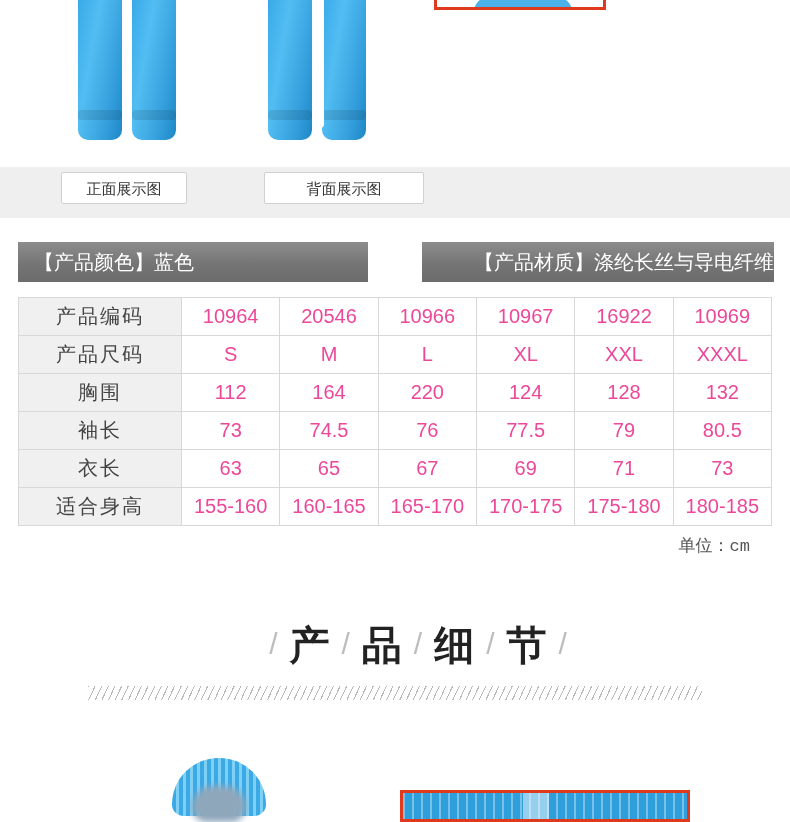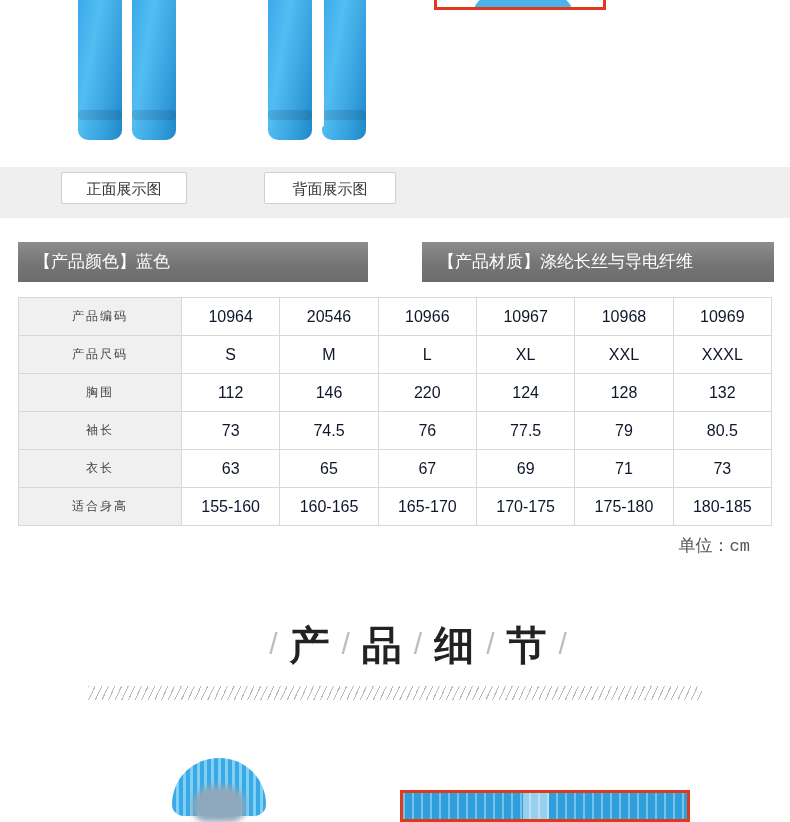--- a/index.html
+++ b/index.html
@@ -76,21 +76,21 @@
     background: #ffffff;
     border: 1px solid #d0d0d0;
     color: #333333;
     font-size: 15px;
     text-align: center;
     padding: 0 14px;
     box-sizing: border-box;
     border-radius: 2px;
   }
   .caption.front { left: 61px; width: 126px; }
-  .caption.back  { left: 264px; width: 132px; }
+  .caption.back  { left: 264px; width: 160px; }
 
   
   .thumb-box {
     position: absolute;
     left: 434px; top: -38px;
     width: 172px; height: 48px;
     background: #ffffff;
     border: 3px solid #e03a1e;
     box-sizing: border-box;
     overflow: hidden;
@@ -116,51 +116,51 @@
     top: 242px;
     left: 0;
     width: 790px;
     height: 40px;
   }
   .info-bar {
     position: absolute;
     height: 40px;
     line-height: 40px;
     color: #ffffff;
-    font-size: 17px;
+    font-size: 20px;
     padding-left: 16px;
     box-sizing: border-box;
     background: linear-gradient(180deg,#8d8d8d 0%, #757575 55%, #6c6c6c 100%);
   }
   .info-bar.color    { left: 18px;  width: 350px; }
-  .info-bar.material { left: 422px; width: 352px; }
+  .info-bar.material { left: 422px; width: 352px; text-align: right; }
 
   
   .size-table {
     position: absolute;
     left: 18px;
     top: 297px;
     width: 754px;
     border-collapse: collapse;
     table-layout: fixed;
   }
   .size-table td {
     border: 1px solid #d8d8d8;
     height: 37px;
     text-align: center;
-    font-size: 16px;
-    color: #0f172a;
+    font-size: 20px;
+    color: #ec4899;
     background: #ffffff;
     padding: 0;
   }
   .size-table td.rowhead {
     background: #f0f0f0;
     color: #444444;
     width: 162px;
-    font-size: 12px;
+    font-size: 20px;
     letter-spacing: 2px;
   }
   .unit-note {
     position: absolute;
     right: 40px;
     top: 534px;
     font-size: 17px;
     color: #555555;
     font-family: Liberation Mono, monospace;
   }
@@ -299,36 +299,36 @@
 </div>
 
 <table class="size-table">
   <tbody>
     <tr>
       <td class="rowhead">产品编码</td>
       <td>10964</td>
       <td>20546</td>
       <td>10966</td>
       <td>10967</td>
-      <td>10968</td>
+      <td>16922</td>
       <td>10969</td>
     </tr>
     <tr>
       <td class="rowhead">产品尺码</td>
       <td>S</td>
       <td>M</td>
       <td>L</td>
       <td>XL</td>
       <td>XXL</td>
       <td>XXXL</td>
     </tr>
     <tr>
       <td class="rowhead">胸围</td>
       <td>112</td>
-      <td>146</td>
+      <td>164</td>
       <td>220</td>
       <td>124</td>
       <td>128</td>
       <td>132</td>
     </tr>
     <tr>
       <td class="rowhead">袖长</td>
       <td>73</td>
       <td>74.5</td>
       <td>76</td>

